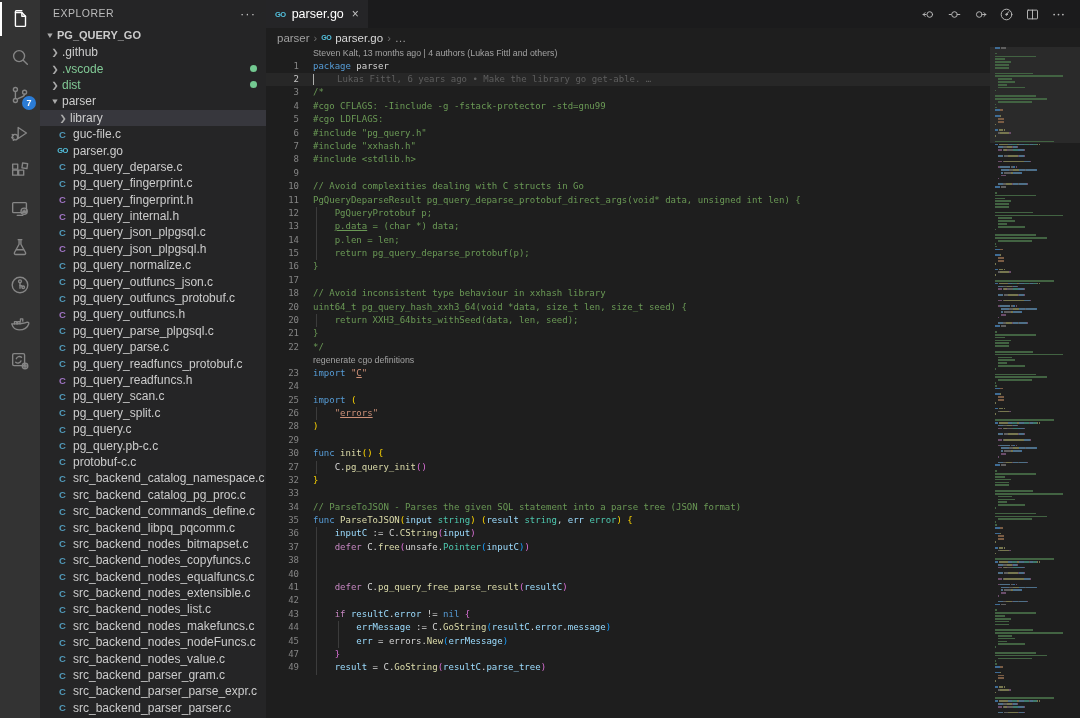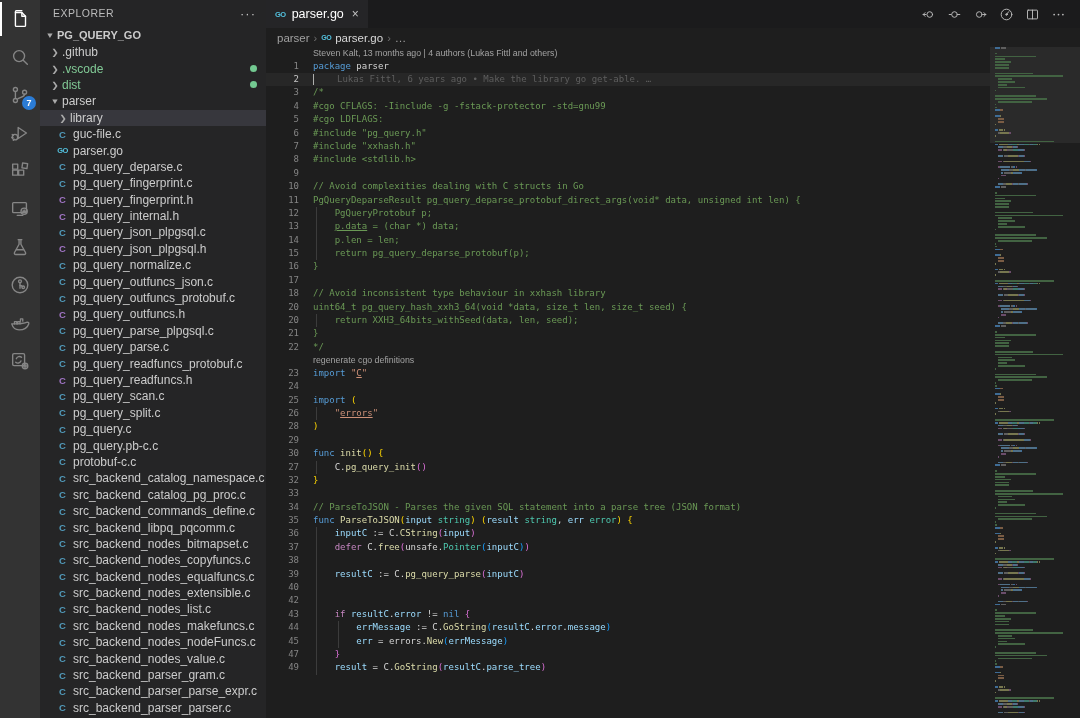--- a/index.html
+++ b/index.html
@@ -419,22 +419,22 @@
           <div class="cline"><span class="gutter">29</span><span class="ctext"></span></div>
           <div class="cline"><span class="gutter">30</span><span class="ctext"><span class="tk-k">func</span><span class="tk-w"> </span><span class="tk-f">init</span><span class="tk-b1">()</span><span class="tk-w"> </span><span class="tk-b1">{</span></span></div>
           <div class="cline"><span class="gutter">27</span><span class="ctext"><span class="guide" style="left: 3px;"></span><span class="tk-w">    C.</span><span class="tk-f">pg_query_init</span><span class="tk-b2">()</span></span></div>
           <div class="cline"><span class="gutter">32</span><span class="ctext"><span class="tk-b1">}</span></span></div>
           <div class="cline"><span class="gutter">33</span><span class="ctext"></span></div>
           <div class="cline"><span class="gutter">34</span><span class="ctext"><span class="tk-c">// ParseToJSON - Parses the given SQL statement into a parse tree (JSON format)</span></span></div>
           <div class="cline"><span class="gutter">35</span><span class="ctext"><span class="tk-k">func</span><span class="tk-w"> </span><span class="tk-f">ParseToJSON</span><span class="tk-b1">(</span><span class="tk-v">input</span><span class="tk-w"> </span><span class="tk-t">string</span><span class="tk-b1">)</span><span class="tk-w"> </span><span class="tk-b1">(</span><span class="tk-v">result</span><span class="tk-w"> </span><span class="tk-t">string</span><span class="tk-w">, </span><span class="tk-v">err</span><span class="tk-w"> </span><span class="tk-t">error</span><span class="tk-b1">)</span><span class="tk-w"> </span><span class="tk-b1">{</span></span></div>
           <div class="cline"><span class="gutter">36</span><span class="ctext"><span class="guide" style="left: 3px;"></span><span class="tk-w">    </span><span class="tk-v">inputC</span><span class="tk-w"> := C.</span><span class="tk-f">CString</span><span class="tk-b2">(</span><span class="tk-v">input</span><span class="tk-b2">)</span></span></div>
           <div class="cline"><span class="gutter">37</span><span class="ctext"><span class="guide" style="left: 3px;"></span><span class="tk-w">    </span><span class="tk-p">defer</span><span class="tk-w"> C.</span><span class="tk-f">free</span><span class="tk-b2">(</span><span class="tk-w">unsafe.</span><span class="tk-t">Pointer</span><span class="tk-b3">(</span><span class="tk-v">inputC</span><span class="tk-b3">)</span><span class="tk-b2">)</span></span></div>
           <div class="cline"><span class="gutter">38</span><span class="ctext"><span class="guide" style="left: 3px;"></span></span></div>
-          <div class="cline"><span class="gutter">39</span><span class="ctext"><span class="guide" style="left: 3px;"></span><span class="tk-w">    </span><span class="tk-v">resultC</span><span class="tk-w"> := C.</span><span class="tk-f">pg_query_parse</span><span class="tk-b2">(</span><span class="tk-v">inputC</span><span class="tk-b2">)</span></span></div>
           <div class="cline"><span class="gutter">40</span><span class="ctext"><span class="guide" style="left: 3px;"></span></span></div>
+          <div class="cline"><span class="gutter">41</span><span class="ctext"><span class="guide" style="left: 3px;"></span><span class="tk-w">    </span><span class="tk-p">defer</span><span class="tk-w"> C.</span><span class="tk-f">pg_query_free_parse_result</span><span class="tk-b2">(</span><span class="tk-v">resultC</span><span class="tk-b2">)</span></span></div>
           <div class="cline"><span class="gutter">42</span><span class="ctext"><span class="guide" style="left: 3px;"></span></span></div>
           <div class="cline"><span class="gutter">43</span><span class="ctext"><span class="guide" style="left: 3px;"></span><span class="tk-w">    </span><span class="tk-p">if</span><span class="tk-w"> </span><span class="tk-v">resultC</span><span class="tk-w">.</span><span class="tk-v">error</span><span class="tk-w"> != </span><span class="tk-k">nil</span><span class="tk-w"> </span><span class="tk-b2">{</span></span></div>
           <div class="cline"><span class="gutter">44</span><span class="ctext"><span class="guide" style="left: 3px;"></span><span class="guide" style="left: 24.68px;"></span><span class="tk-w">        </span><span class="tk-v">errMessage</span><span class="tk-w"> := C.</span><span class="tk-f">GoString</span><span class="tk-b3">(</span><span class="tk-v">resultC</span><span class="tk-w">.</span><span class="tk-v">error</span><span class="tk-w">.</span><span class="tk-v">message</span><span class="tk-b3">)</span></span></div>
           <div class="cline"><span class="gutter">45</span><span class="ctext"><span class="guide" style="left: 3px;"></span><span class="guide" style="left: 24.68px;"></span><span class="tk-w">        </span><span class="tk-v">err</span><span class="tk-w"> = errors.</span><span class="tk-f">New</span><span class="tk-b3">(</span><span class="tk-v">errMessage</span><span class="tk-b3">)</span></span></div>
           <div class="cline"><span class="gutter">47</span><span class="ctext"><span class="guide" style="left: 3px;"></span><span class="tk-w">    </span><span class="tk-b2">}</span></span></div>
           <div class="cline"><span class="gutter">49</span><span class="ctext"><span class="guide" style="left: 3px;"></span><span class="tk-w">    </span><span class="tk-v">result</span><span class="tk-w"> = C.</span><span class="tk-f">GoString</span><span class="tk-b2">(</span><span class="tk-v">resultC</span><span class="tk-w">.</span><span class="tk-v">parse_tree</span><span class="tk-b2">)</span></span></div>
         </div>
       <div class="minimap" id="minimap">
           <div class="mm-slider"></div>
           <div class="mm-row" style="top: 0px; left: 5px; right: 6px;">

